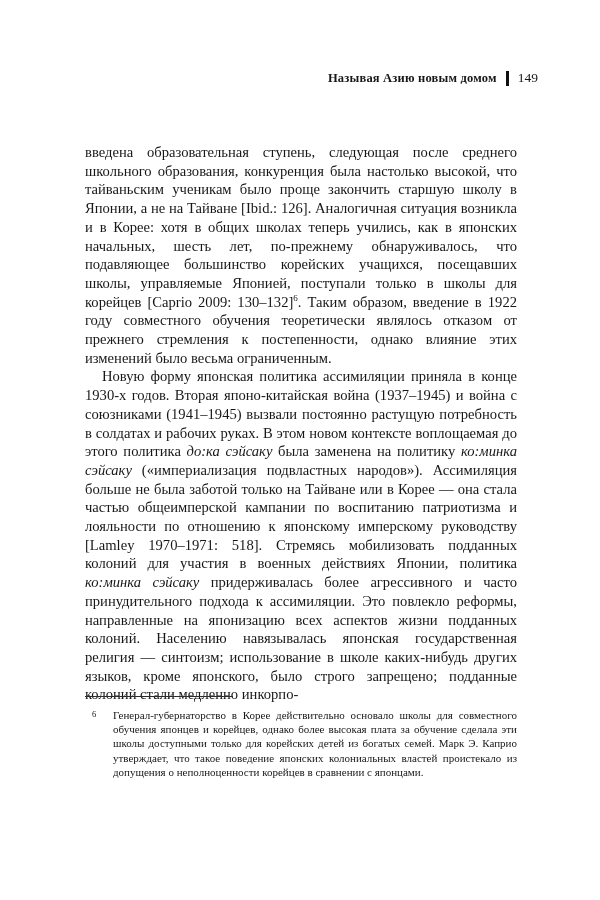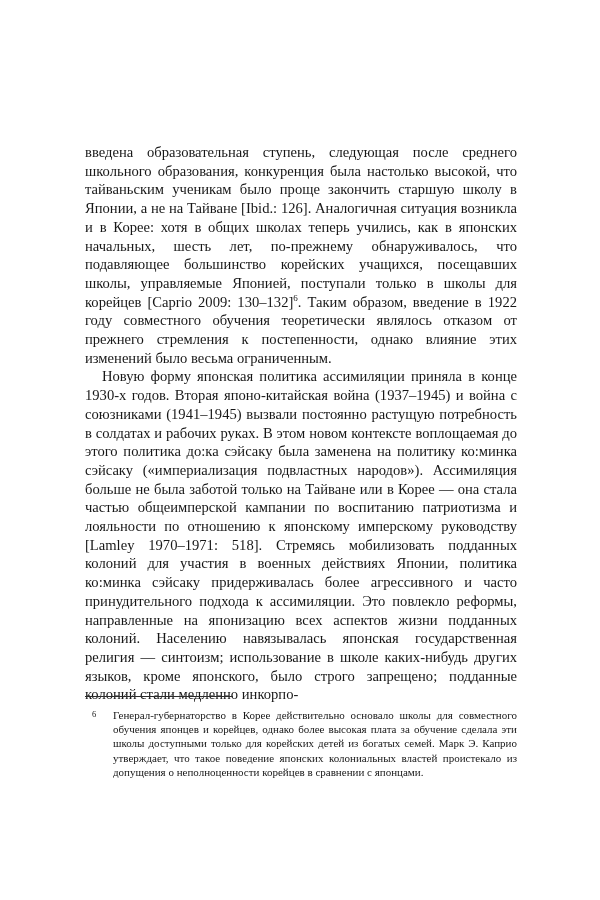--- a/index.html
+++ b/index.html
@@ -51,20 +51,21 @@
     margin-top: 24px;
   }
   .body-text p {
     margin: 0;
     text-indent: 17px;
   }
   .body-text p:first-child {
     text-indent: 0;
   }
   .run-italic {
+    font-style: italic;
   }
   .run-sup {
     font-size: 9px;
     vertical-align: super;
     line-height: 0;
   }
   .footnotes {
     position: absolute;
     left: 85px;
     top: 696px;
@@ -88,20 +89,25 @@
     left: 7px;
     top: -1px;
     font-size: 8.5px;
   }
 </style>
 </head>
 <body>
 
 <div class="page">
 
+  <header class="page-header">
+    <span class="running-title">Называя Азию новым домом</span>
+    <span class="header-divider"></span>
+    <span class="page-number">149</span>
+  </header>
 
   <main class="body-text">
       <p><span>введена образовательная ступень, следующая после среднего школьного образования, конкуренция была настолько высокой, что тайваньским ученикам было проще закончить старшую школу в Японии, а не на Тайване [Ibid.: 126]. Аналогичная ситуация возникла и в Корее: хотя в общих школах теперь учились, как в японских начальных, шесть лет, по-прежнему обнаруживалось, что подавляющее большинство корейских учащихся, посещавших школы, управляемые Японией, поступали только в школы для корейцев [Caprio 2009: 130–132]</span><span class="run-sup">6</span><span>. Таким образом, введение в 1922 году совместного обучения теоретически являлось отказом от прежнего стремления к постепенности, однако влияние этих изменений было весьма ограниченным.</span></p>
       <p><span>Новую форму японская политика ассимиляции приняла в конце 1930-х годов. Вторая японо-китайская война (1937–1945) и война с союзниками (1941–1945) вызвали постоянно растущую потребность в солдатах и рабочих руках. В этом новом контексте воплощаемая до этого политика </span><span class="run-italic">до:ка сэйсаку</span><span> была заменена на политику </span><span class="run-italic">ко:минка сэйсаку</span><span> («империализация подвластных народов»). Ассимиляция больше не была заботой только на Тайване или в Корее — она стала частью общеимперской кампании по воспитанию патриотизма и лояльности по отношению к японскому имперскому руководству [Lamley 1970–1971: 518]. Стремясь мобилизовать подданных колоний для участия в военных действиях Японии, политика </span><span class="run-italic">ко:минка сэйсаку</span><span> придерживалась более агрессивного и часто принудительного подхода к ассимиляции. Это повлекло реформы, направленные на японизацию всех аспектов жизни подданных колоний. Населению навязывалась японская государственная религия — синтоизм; использование в школе каких-нибудь других языков, кроме японского, было строго запрещено; подданные колоний стали медленно инкорпо-</span></p>
     </main>
 
   <footer class="footnotes">
     <div class="footnote-rule"></div>
     <div class="footnote">
       <span class="footnote-marker">6</span>

